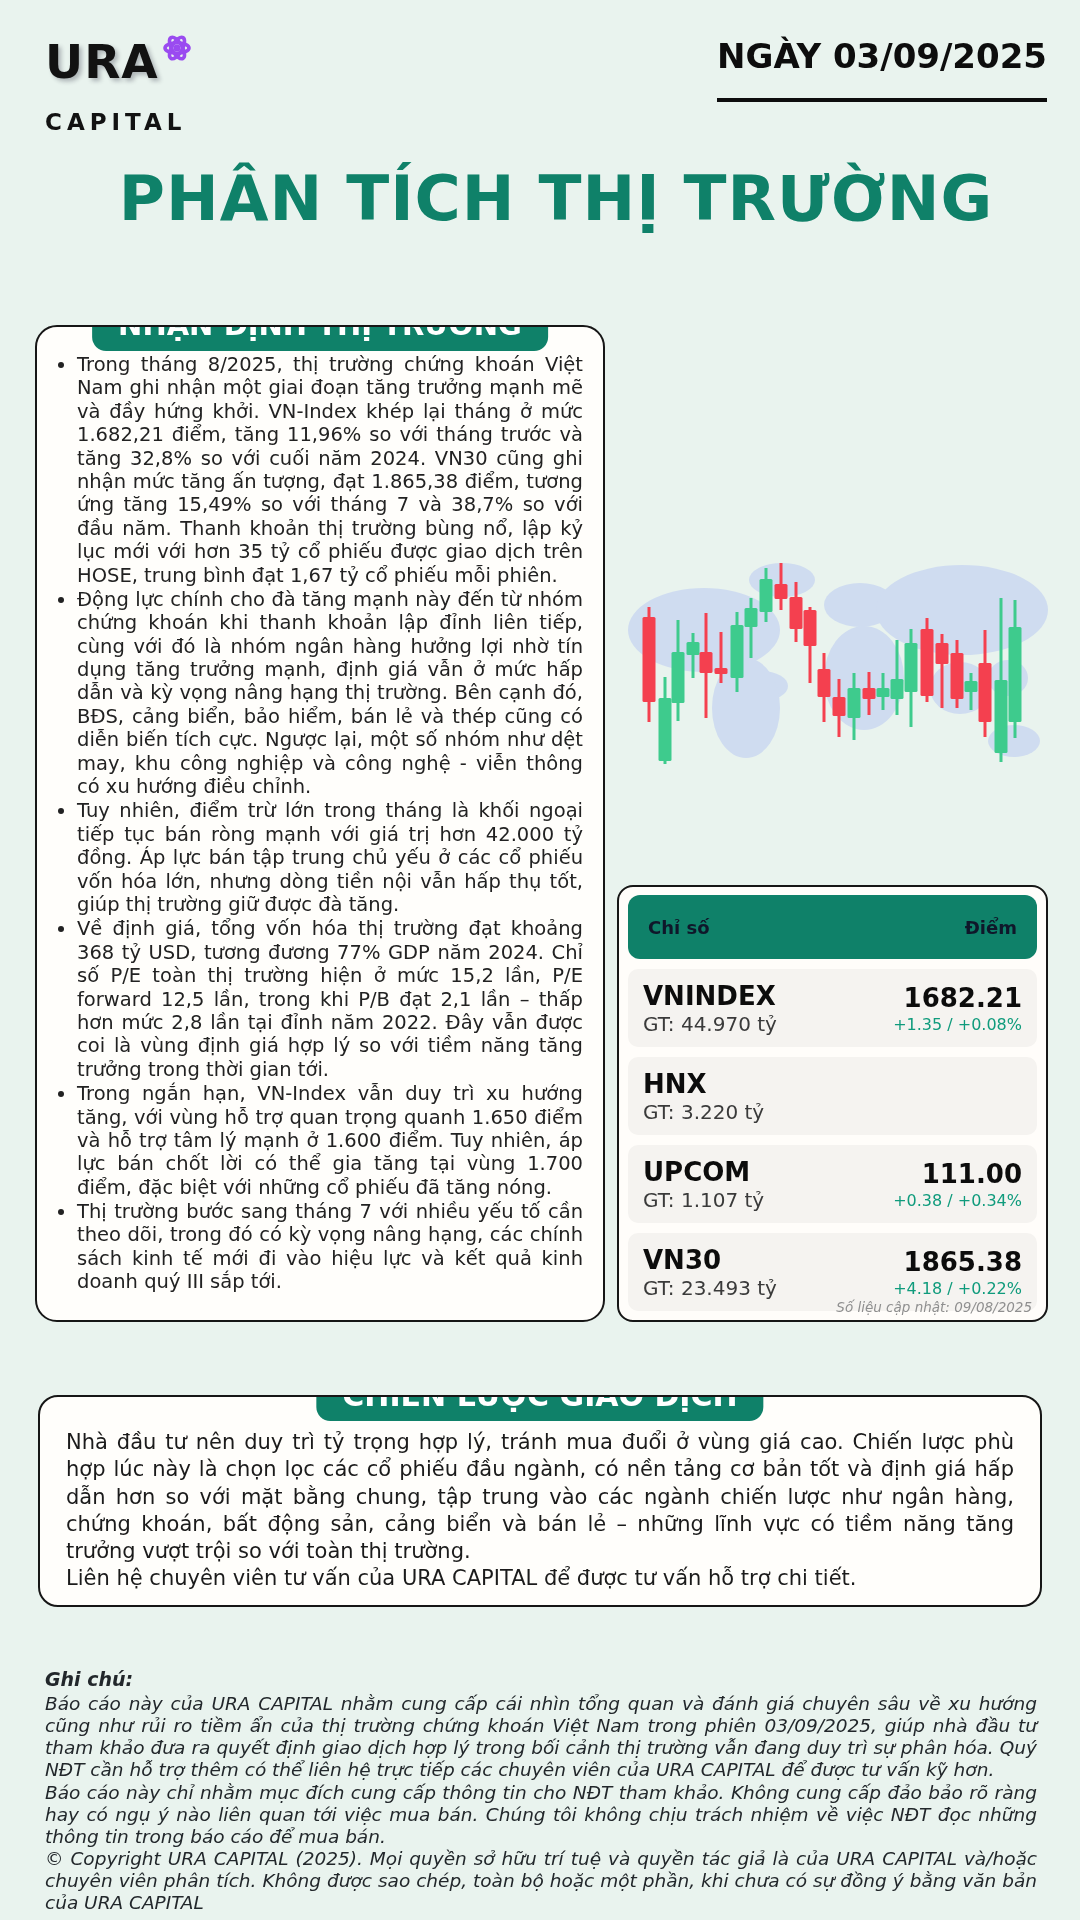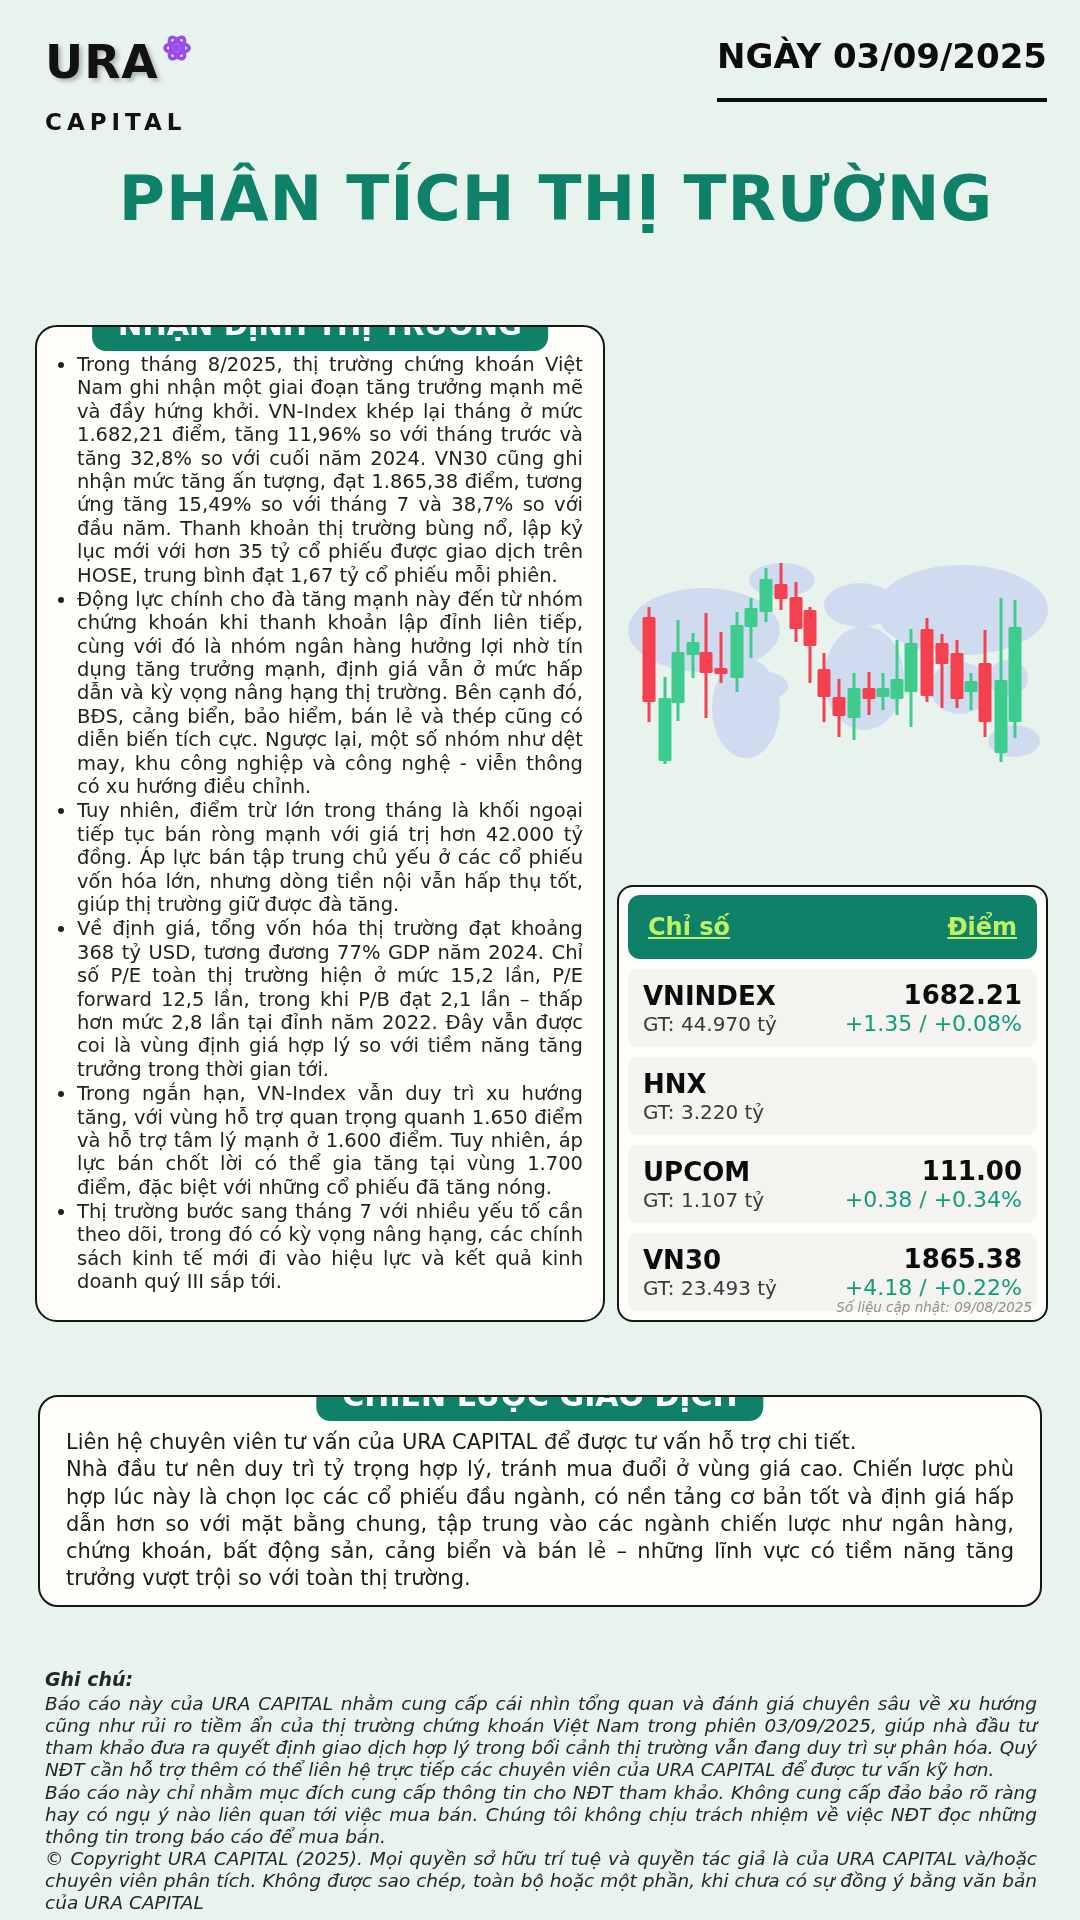--- a/index.html
+++ b/index.html
@@ -42,28 +42,28 @@
   
   .illustration{position:absolute;left:612px;top:450px;width:438px;height:330px;}
   .illustration svg{width:100%;height:100%;display:block;}
 
   
   .index-card{position:absolute;left:617px;top:885px;width:431px;height:437px;
     background:#fffdfa;border:2px solid #161616;border-radius:16px;box-sizing:border-box;
     padding:8px 9px 24px 9px;display:flex;flex-direction:column;}
   .index-header{background:#0f8169;border-radius:12px;height:64px;flex:0 0 64px;
     display:flex;align-items:center;justify-content:space-between;padding:0 20px;}
-  .index-header span{color:#bef264;font-size:24px;font-weight:700;text-decoration:underline;}
+  .index-header span{color:#0f172a;font-size:18px;font-weight:700;}
   .index-row{background:#f5f3f0;border-radius:10px;height:78px;flex:0 0 78px;margin-top:10px;
     display:flex;align-items:center;justify-content:space-between;padding:0 15px;}
   .row-name{font-size:26px;font-weight:700;color:#0c0c0c;line-height:1.25;}
   .row-gt{font-size:20px;color:#3a3a3a;line-height:1.2;}
   .row-right{text-align:right;}
   .row-value{font-size:26px;font-weight:700;color:#0c0c0c;line-height:1.25;}
-  .row-change{font-size:22px;color:#0f9b7c;line-height:1.2;text-align:center;}
+  .row-change{font-size:16px;color:#0f9b7c;line-height:1.2;text-align:center;}
   .updated{position:absolute;right:14px;bottom:5px;font-size:13.5px;font-style:italic;color:#8f8f8f;}
 
   
   .strategy-box{position:absolute;left:38px;top:1395px;width:1004px;height:212px;
     background:#fffefb;border:2.5px solid #161616;border-radius:20px;box-sizing:border-box;
     padding:32px 26px 0 26px;overflow:hidden;}
   .strategy-box .pill{top:-27px;font-size:30px;}
   .strategy-box p{margin:0;font-size:21px;line-height:1.3;text-align:justify;color:#1b1b1b;}
 
   
@@ -221,22 +221,22 @@
         <div class="row-value">1865.38</div>
         <div class="row-change">+4.18 / +0.22%</div>
       </div>
     </div>
 
     <div class="updated">Số liệu cập nhật: 09/08/2025</div>
   </section>
 
   <section class="strategy-box">
     <div class="pill">CHIẾN LƯỢC GIAO DỊCH</div>
+    <p>Nhà đầu tư nên duy trì tỷ trọng hợp lý, tránh mua đuổi ở vùng giá cao. Chiến lược phù hợp lúc này là chọn lọc các cổ phiếu đầu ngành, có nền tảng cơ bản tốt và định giá hấp dẫn hơn so với mặt bằng chung, tập trung vào các ngành chiến lược như ngân hàng, chứng khoán, bất động sản, cảng biển và bán lẻ – những lĩnh vực có tiềm năng tăng trưởng vượt trội so với toàn thị trường.</p>
     <p>Liên hệ chuyên viên tư vấn của URA CAPITAL để được tư vấn hỗ trợ chi tiết.</p>
-    <p>Nhà đầu tư nên duy trì tỷ trọng hợp lý, tránh mua đuổi ở vùng giá cao. Chiến lược phù hợp lúc này là chọn lọc các cổ phiếu đầu ngành, có nền tảng cơ bản tốt và định giá hấp dẫn hơn so với mặt bằng chung, tập trung vào các ngành chiến lược như ngân hàng, chứng khoán, bất động sản, cảng biển và bán lẻ – những lĩnh vực có tiềm năng tăng trưởng vượt trội so với toàn thị trường.</p>
   </section>
 
   <footer class="footnotes">
     <p class="gc">Ghi chú:</p>
     <p>Báo cáo này của URA CAPITAL nhằm cung cấp cái nhìn tổng quan và đánh giá chuyên sâu về xu hướng cũng như rủi ro tiềm ẩn của thị trường chứng khoán Việt Nam trong phiên 03/09/2025, giúp nhà đầu tư tham khảo đưa ra quyết định giao dịch hợp lý trong bối cảnh thị trường vẫn đang duy trì sự phân hóa. Quý NĐT cần hỗ trợ thêm có thể liên hệ trực tiếp các chuyên viên của URA CAPITAL để được tư vấn kỹ hơn.</p>
     <p>Báo cáo này chỉ nhằm mục đích cung cấp thông tin cho NĐT tham khảo. Không cung cấp đảo bảo rõ ràng hay có ngụ ý nào liên quan tới việc mua bán. Chúng tôi không chịu trách nhiệm về việc NĐT đọc những thông tin trong báo cáo để mua bán.</p>
     <p>© Copyright URA CAPITAL (2025). Mọi quyền sở hữu trí tuệ và quyền tác giả là của URA CAPITAL và/hoặc chuyên viên phân tích. Không được sao chép, toàn bộ hoặc một phần, khi chưa có sự đồng ý bằng văn bản của URA CAPITAL</p>
   </footer>
 
 </div>

